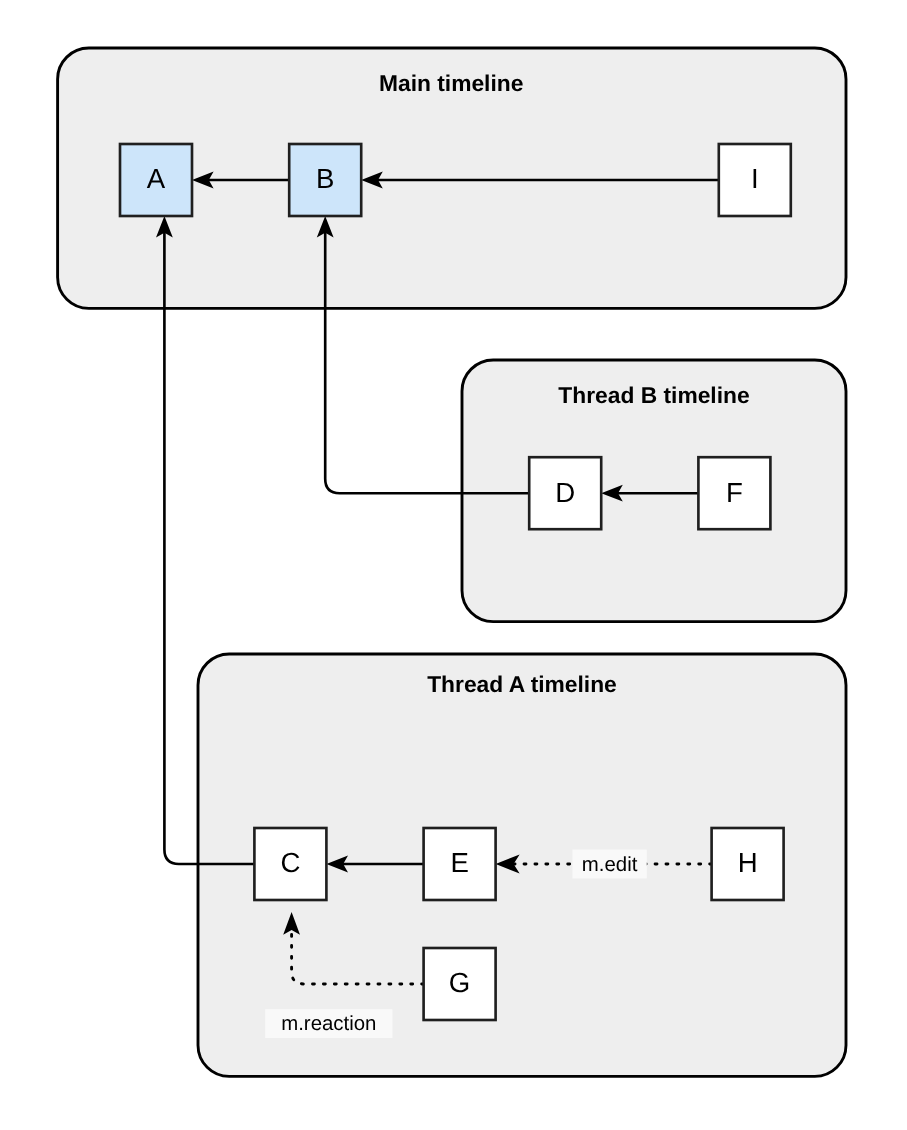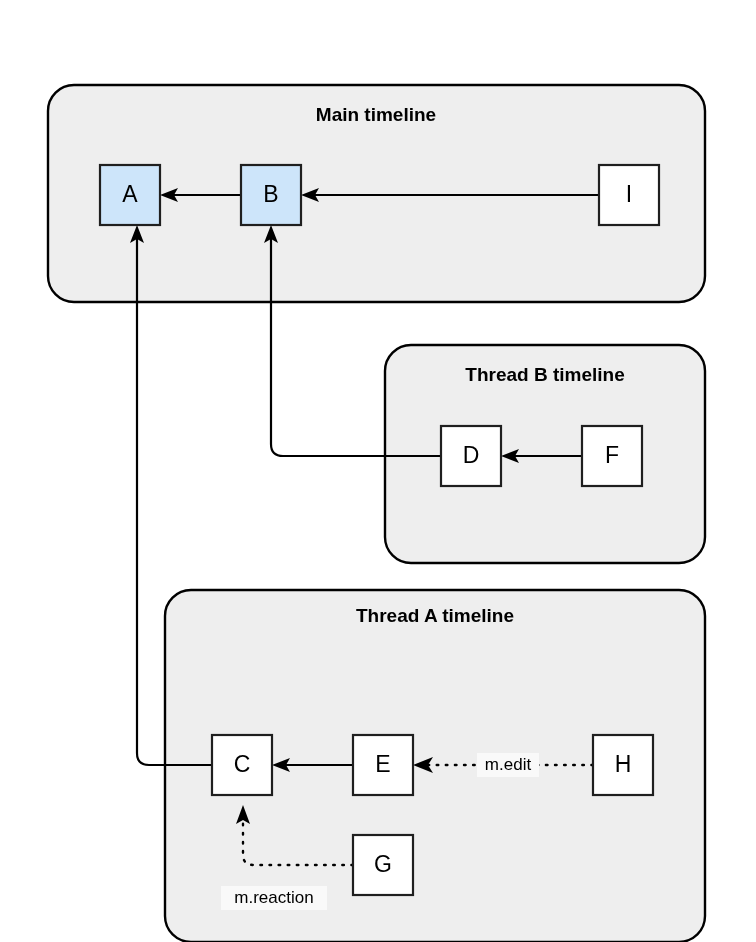--- a/index.html
+++ b/index.html
@@ -10,21 +10,20 @@
   body {
     width: 756px;
     height: 942px;
     font-family: "Liberation Sans", sans-serif;
     overflow: hidden;
   }
   #diagram-root {
     position: relative;
     width: 756px;
     height: 781px;
-    margin-top: 45px;
   }
   svg#diagram {
     display: block;
     width: 756px;
     height: 942px;
   }
   .group-box {
     fill: #eeeeee;
     stroke: #000000;
     stroke-width: 2.4;

